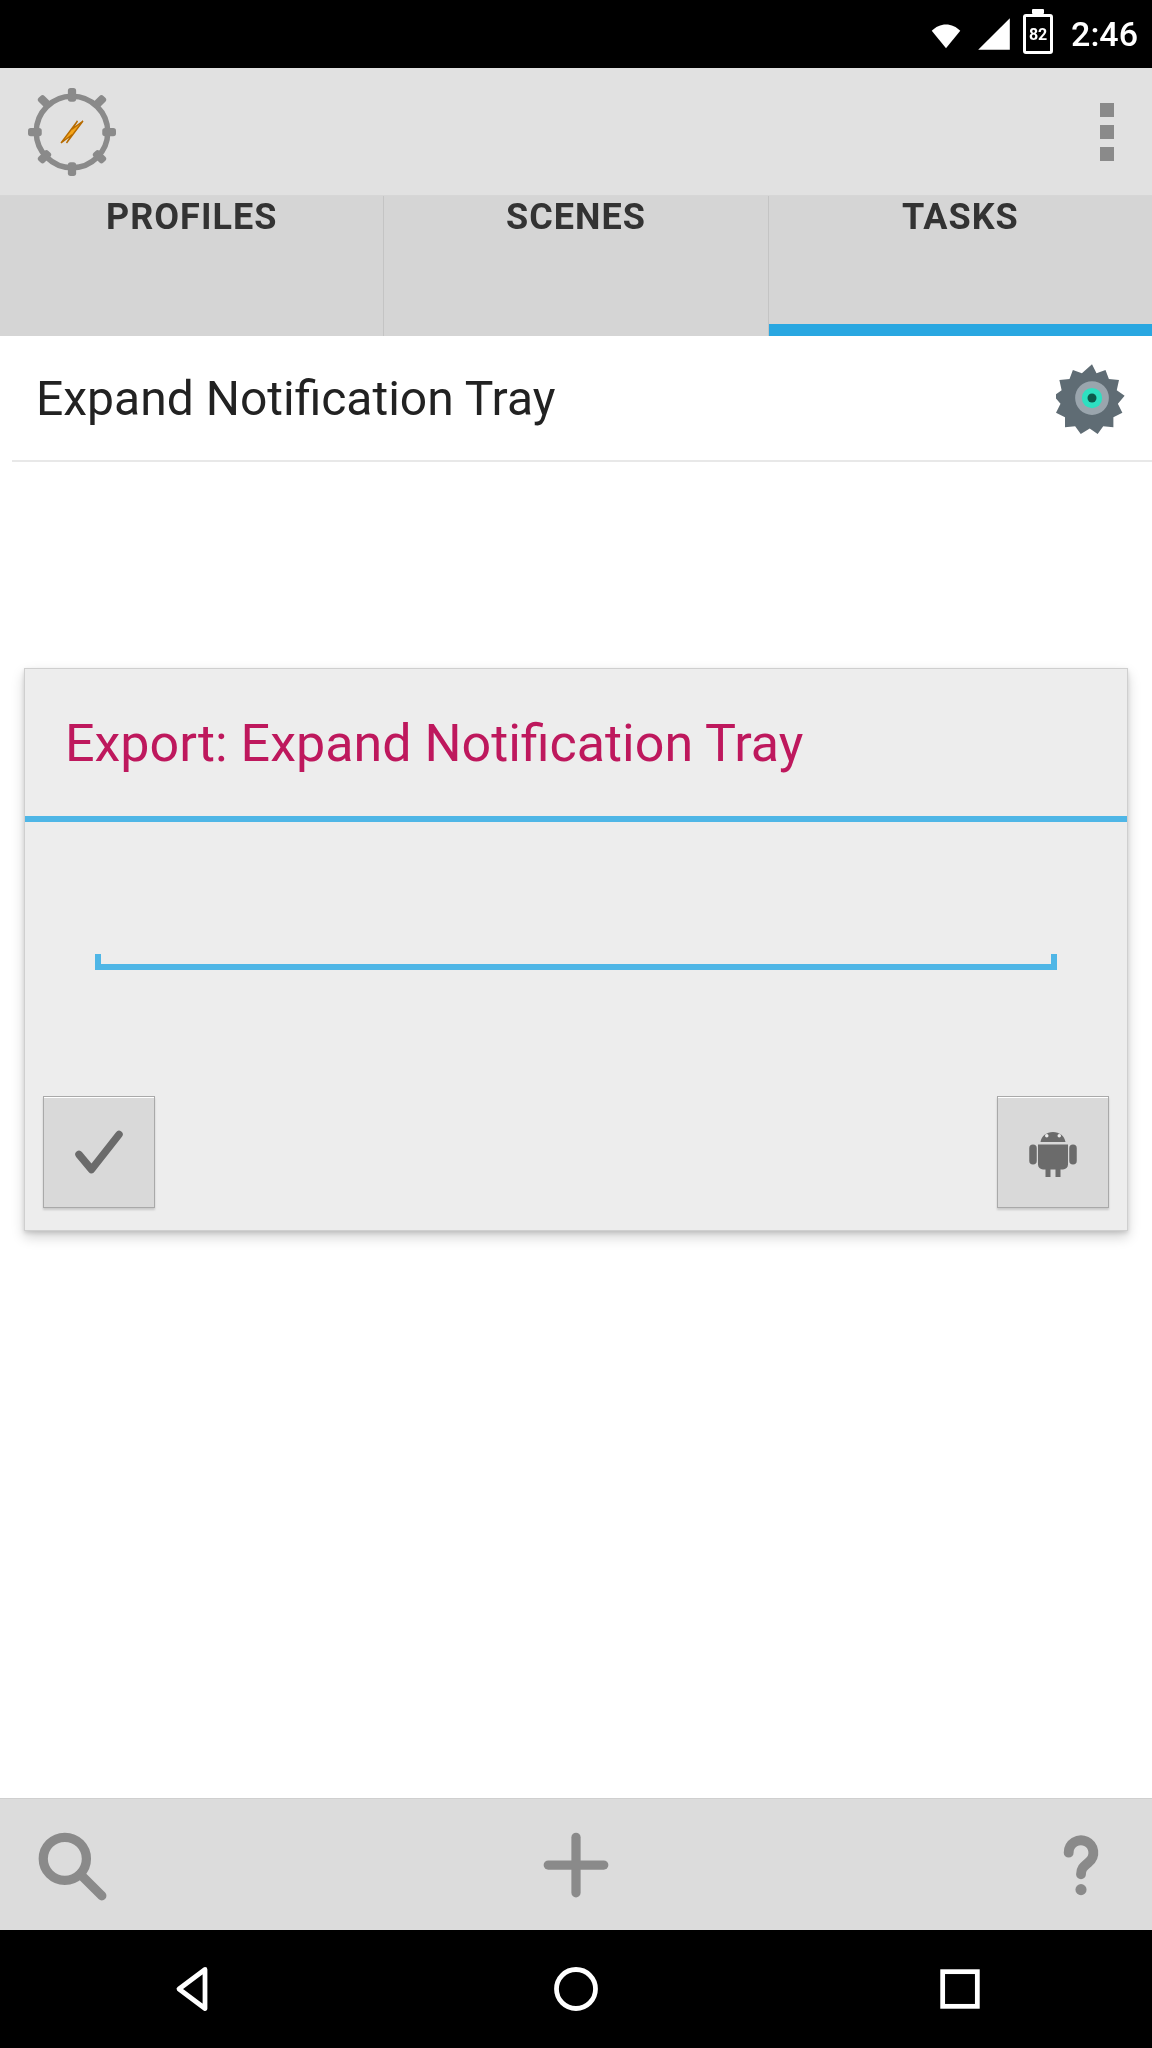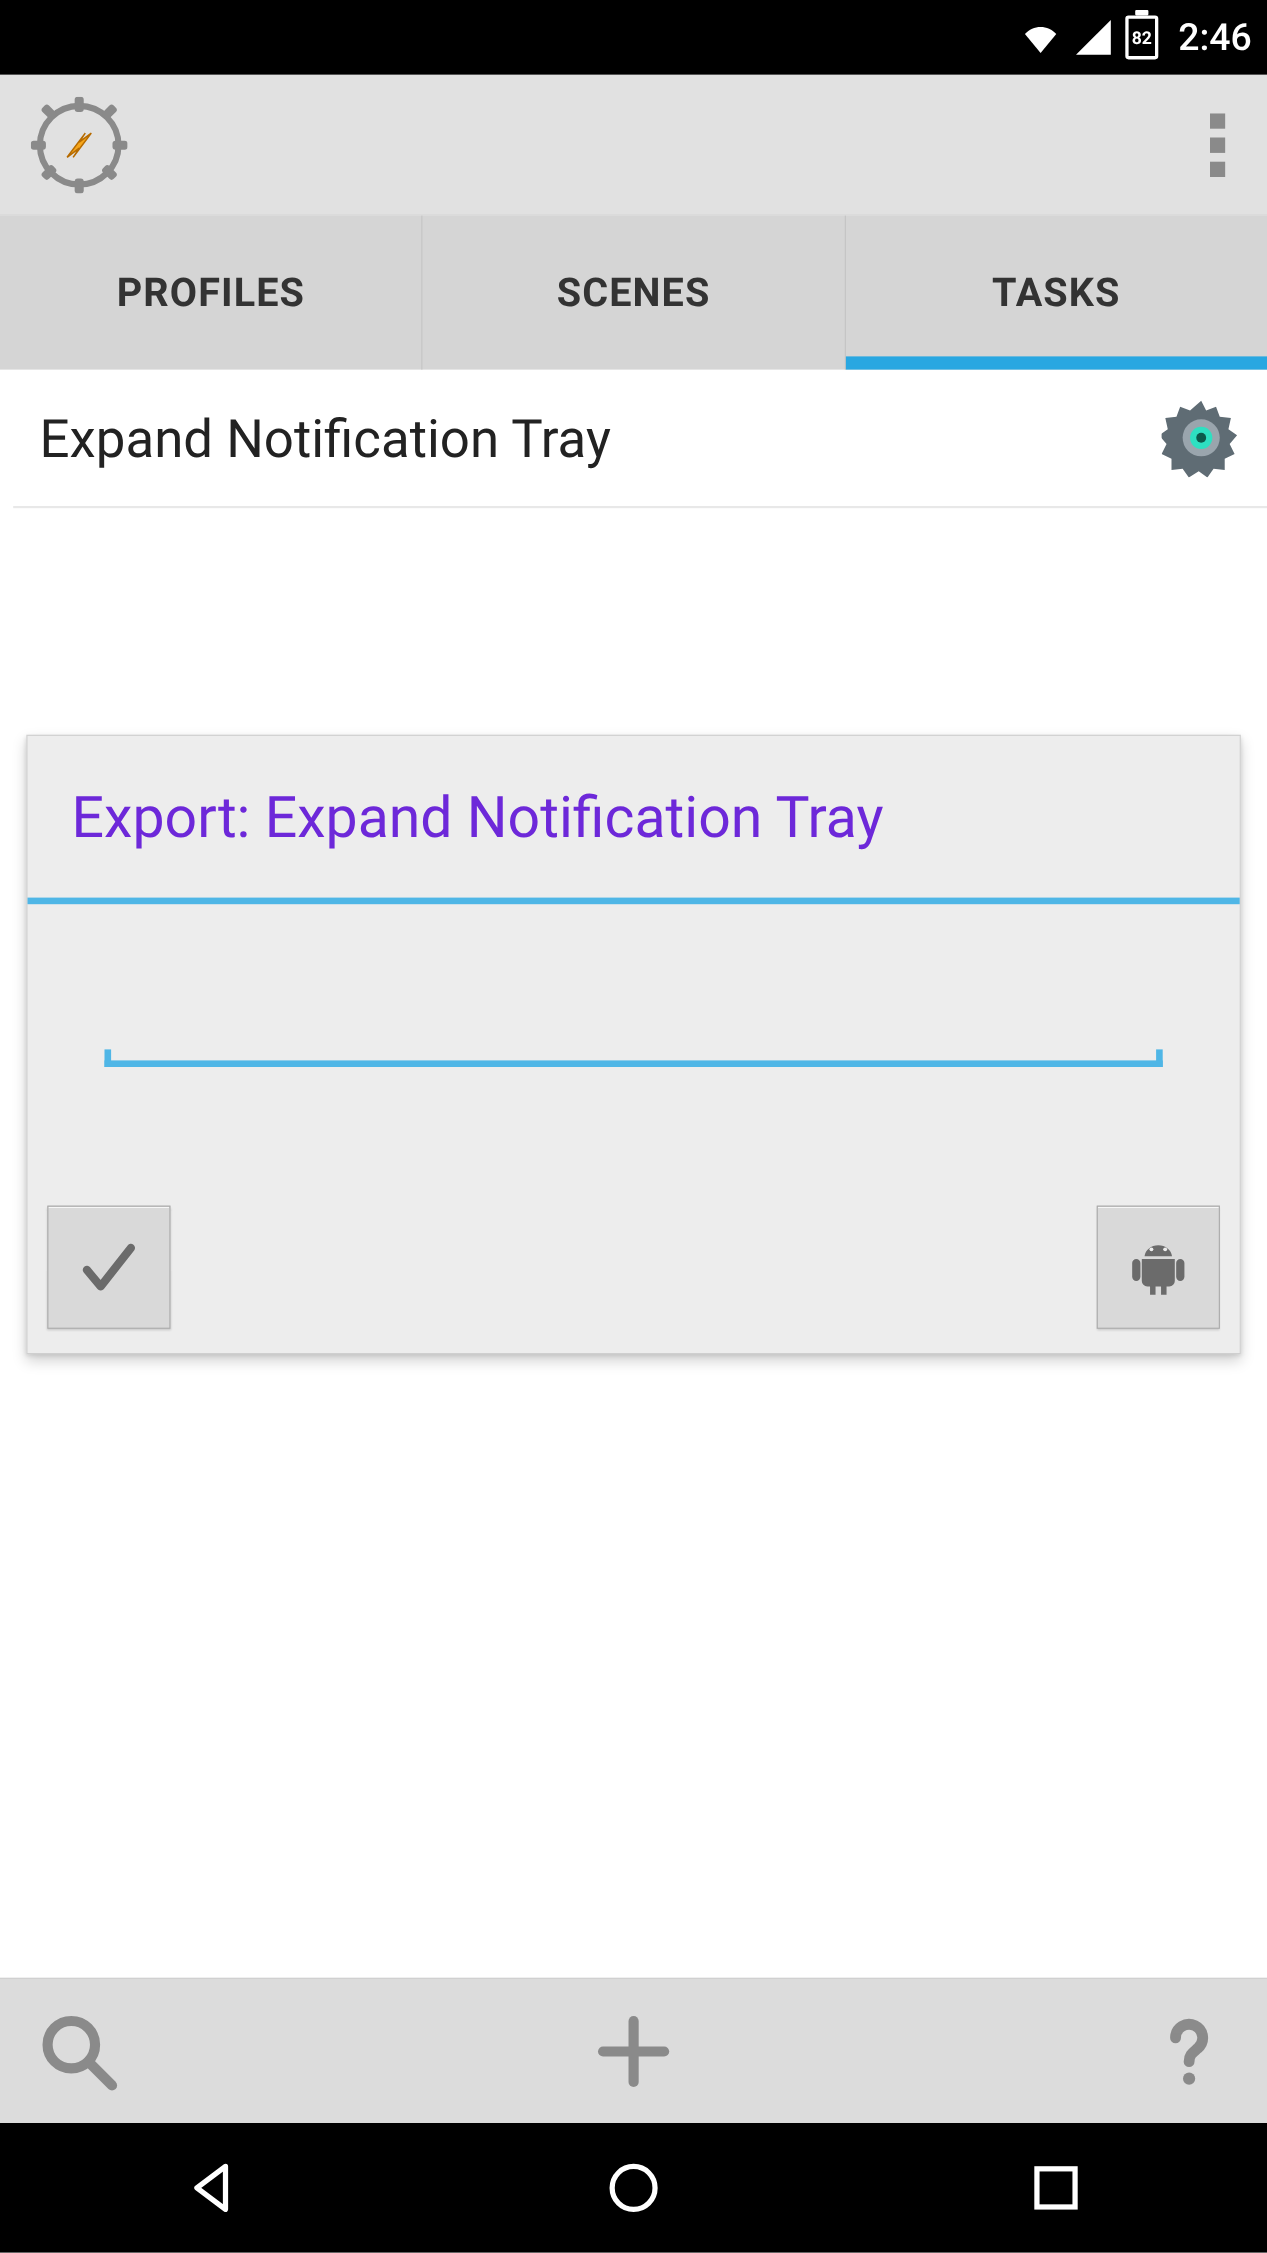--- a/index.html
+++ b/index.html
@@ -6,34 +6,34 @@
   html, body { width: 1152px; height: 2048px; font-family: Roboto, "Helvetica Neue", Arial, sans-serif; background: #fff; overflow: hidden; }
   .frame { width: 1152px; height: 2048px; position: relative; }
   .bar-black { background: #000; width: 100%; height: 68px; color: #fff; display: flex; align-items: center; justify-content: flex-end; padding-right: 14px; font-size: 34px; font-weight: 500; }
   .status-item { margin-left: 10px; display: inline-flex; }
   .battery-box { display:inline-flex; align-items:center; justify-content:center; width:30px; height:40px; border:3px solid #fff; border-radius:3px; font-size:16px; font-weight:700; color:#fff; position:relative; }
   .battery-box::before{content:""; position:absolute; top:-8px; left:50%; transform:translateX(-50%); width:12px; height:5px; background:#fff; border-radius:1px;}
   .app-bar { background: #e1e1e1; width: 100%; height: 128px; display:flex; align-items:center; justify-content:space-between; padding: 0 38px 0 28px; border-bottom:1px solid #d6d6d6; }
   .logo svg { width: 88px; height: 88px; display:block; }
   .overflow svg { width: 14px; height: 58px; display:block; }
   .tabs { background:#d5d5d5; width:100%; height:140px; display:flex; }
-  .tab { flex:1; display:flex; align-items:center; justify-content:center; font-size:36px; font-weight:700; color:#333; letter-spacing:1px; border-right:1px solid #c4c4c4; position:relative; }
+  .tab { flex:1; display:flex; align-items:flex-start; justify-content:center; font-size:36px; font-weight:700; color:#333; letter-spacing:1px; border-right:1px solid #c4c4c4; position:relative; }
   .tab:last-child{border-right:none;}
   .tab.active::after{content:""; position:absolute; bottom:0; left:0; right:0; height:12px; background:#29a7e1;}
   .task-row{ display:flex; align-items:center; justify-content:space-between; padding: 26px 24px 26px 24px; border-bottom:2px solid #e8e8e8;margin-left:12px; }
   .task-row .title{ font-size:48px; color:#222; font-weight:400; }
   .task-row .gear svg{ width:72px; height:72px; display:block;}
   .content-area{ position:relative; height: 1462px; }
   .dialog{
     position:absolute; left:24px; right:24px; top:206px;
     background:#ededed; border:1px solid #cfcfcf;
     box-shadow: 0 6px 12px rgba(0,0,0,.18), 0 2px 4px rgba(0,0,0,.12);
   }
   .dialog-header{
-    font-size:52px; color:#6d28d9; font-weight:400;
+    font-size:52px; color:#be185d; font-weight:400;
     padding: 44px 32px 42px 40px;
     border-bottom:6px solid #4fb6e6;
   }
   .dialog-body{ padding: 74px 70px 50px 70px; }
   .input-line{
     width:100%; height:74px; border:none; background:transparent;
     border-bottom:6px solid #4fb6e6; outline:none; font-size:40px; color:#222;
     position:relative;
   }
   .input-wrap{position:relative;}

